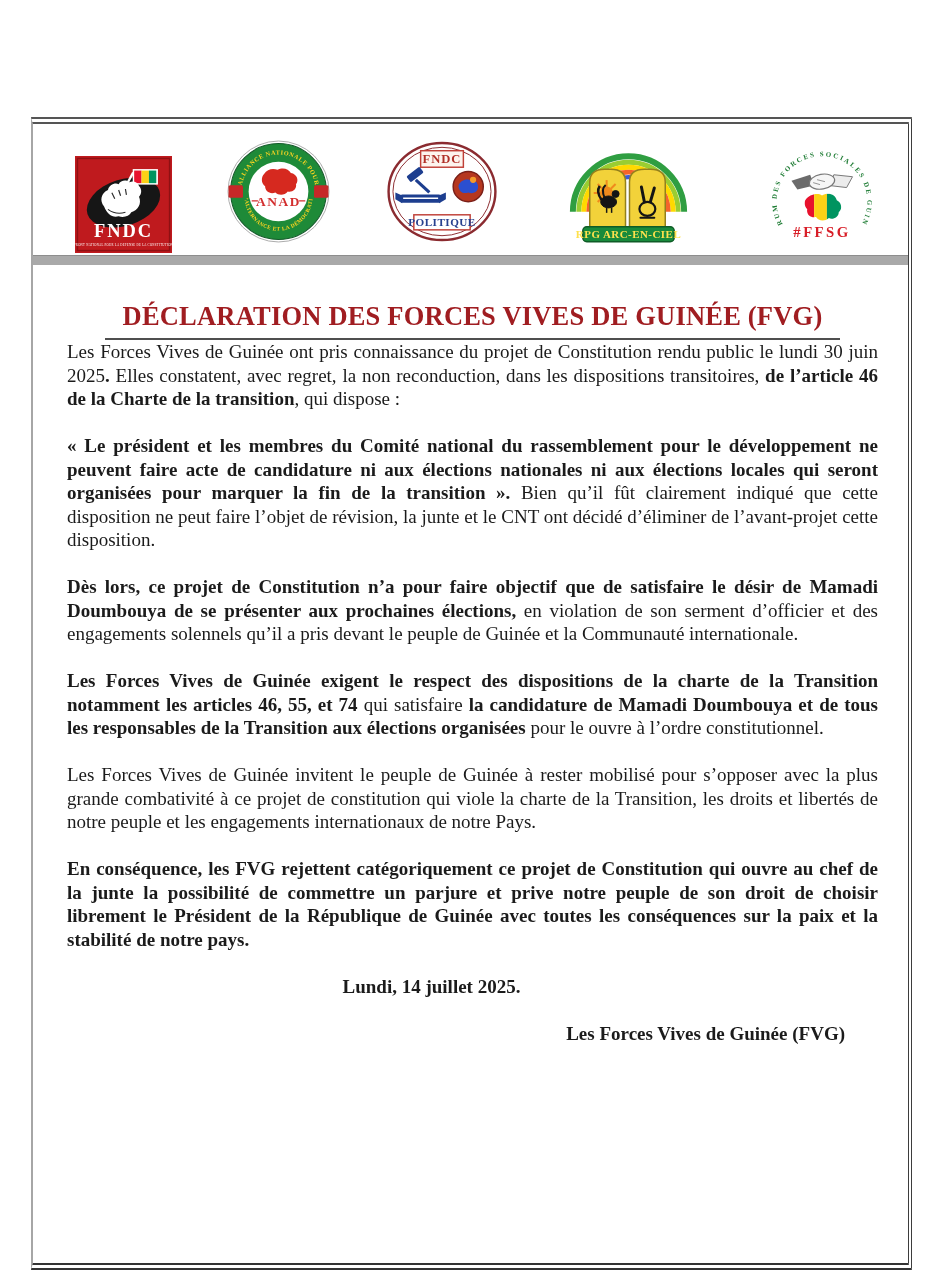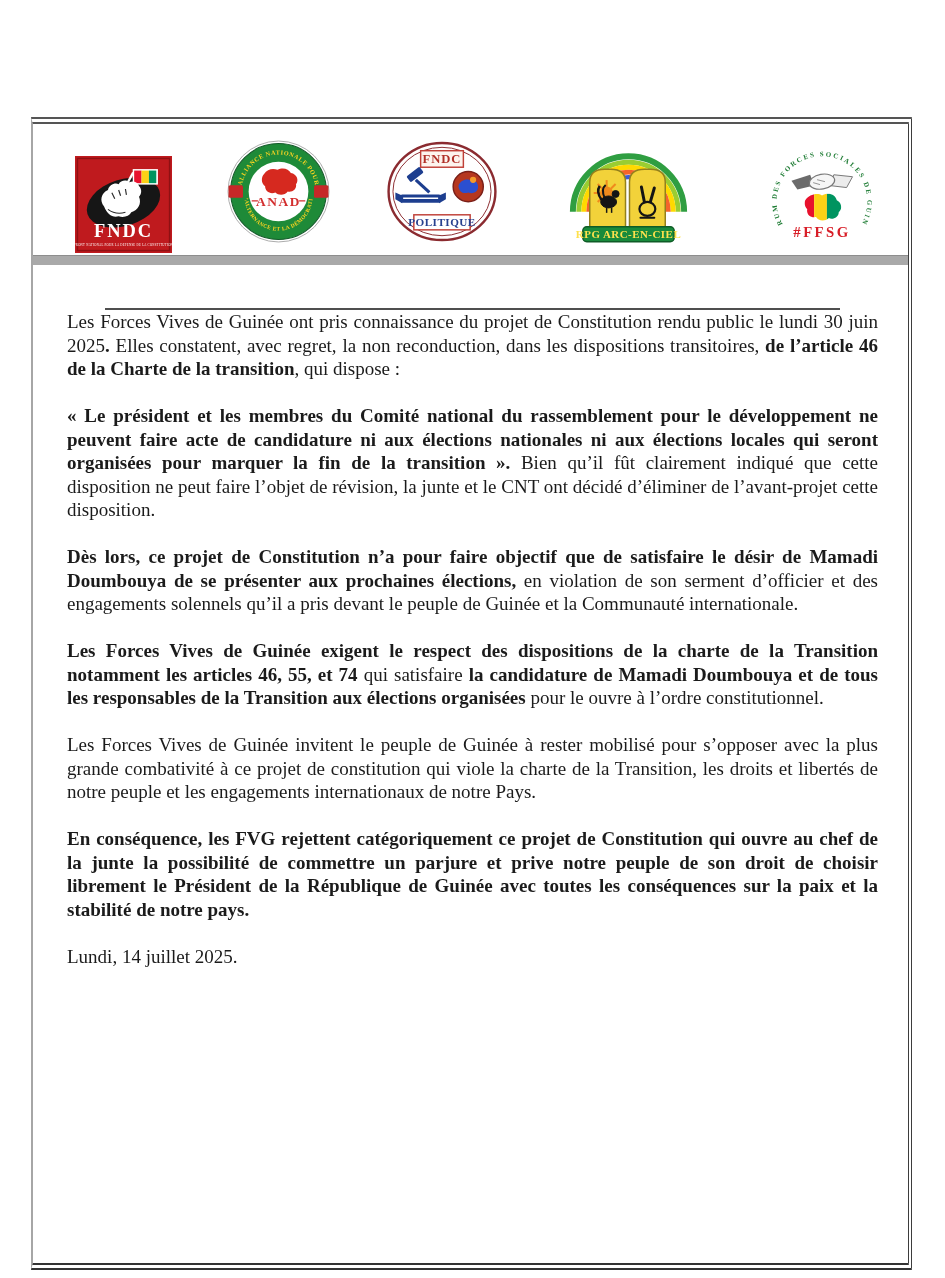--- a/index.html
+++ b/index.html
@@ -27,21 +27,21 @@
     font-size:19px;line-height:23.5px;color:#1b1b1b;text-align:justify;
   }
   .doc-title{
     text-align:center;font-weight:bold;font-size:26.5px;line-height:30px;
     color:#A01D21;letter-spacing:0.2px;margin:0 0 0 0;
   }
   .title-rule{height:2px;background:#4f4f4f;margin:7px 38px 0 38px;}
   .doc-body{}
   .para{margin:0 0 23.5px 0;}
   .b{font-weight:bold;}
-  .date-line{font-weight:normal;text-align:left;padding-right:82px;margin:0;}
+  .date-line{font-weight:bold;text-align:center;padding-right:82px;margin:0;}
   .signature{font-weight:bold;text-align:right;padding-right:33px;margin:24px 0 0 0;}
   svg text{font-family:"Liberation Serif", serif;}
 </style>
 </head>
 <body>
 
 <div class="doc-frame">
 
   <div class="logo-band">
 
@@ -175,27 +175,29 @@
         </g>
         <text x="65" y="99" text-anchor="middle" font-size="15" font-weight="bold" fill="#d81e28" letter-spacing="2.5">#FFSG</text>
       </svg>
     </div>
 
   </div>
 
   <div class="separator-bar" style="background: rgb(169, 169, 169);"></div>
 
   <div class="content">
+    <h1 class="doc-title" style="color: rgb(160, 29, 33);">DÉCLARATION DES FORCES VIVES DE GUINÉE (FVG)</h1>
     <div class="title-rule"></div>
 
     <div class="doc-body">
         <p class="para"><span>Les Forces Vives de Guinée ont pris connaissance du projet de Constitution rendu public le lundi 30 juin 2025</span><span class="b">.</span><span> Elles constatent, avec regret, la non reconduction, dans les dispositions transitoires, </span><span class="b">de l’article 46 de la Charte de la transition</span><span>, qui dispose :</span></p>
         <p class="para"><span class="b">« Le président et les membres du Comité national du rassemblement pour le développement ne peuvent faire acte de candidature ni aux élections nationales ni aux élections locales qui seront organisées pour marquer la fin de la transition ».</span><span> Bien qu’il fût clairement indiqué que cette disposition ne peut faire l’objet de révision, la junte et le CNT ont décidé d’éliminer de l’avant-projet cette disposition.</span></p>
         <p class="para"><span class="b">Dès lors, ce projet de Constitution n’a pour faire objectif que de satisfaire le désir de Mamadi Doumbouya de se présenter aux prochaines élections,</span><span> en violation de son serment d’officier et des engagements solennels qu’il a pris devant le peuple de Guinée et la Communauté internationale.</span></p>
         <p class="para"><span class="b">Les Forces Vives de Guinée exigent le respect des dispositions de la charte de la Transition notamment les articles 46, 55, et 74</span><span> qui satisfaire </span><span class="b">la candidature de Mamadi Doumbouya et de tous les responsables de la Transition aux élections organisées</span><span> pour le ouvre à l’ordre constitutionnel.</span></p>
         <p class="para"><span>Les Forces Vives de Guinée invitent le peuple de Guinée à rester mobilisé pour s’opposer avec la plus grande combativité à ce projet de constitution qui viole la charte de la Transition, les droits et libertés de notre peuple et les engagements internationaux de notre Pays.</span></p>
         <p class="para"><span class="b">En conséquence, les FVG rejettent catégoriquement ce projet de Constitution qui ouvre au chef de la junte la possibilité de commettre un parjure et prive notre peuple de son droit de choisir librement le Président de la République de Guinée avec toutes les conséquences sur la paix et la stabilité de notre pays.</span></p>
       </div>
 
     <p class="date-line">Lundi, 14 juillet 2025.</p>
+    <p class="signature">Les Forces Vives de Guinée (FVG)</p>
   </div>
 
 </div>
 
 </body></html>

